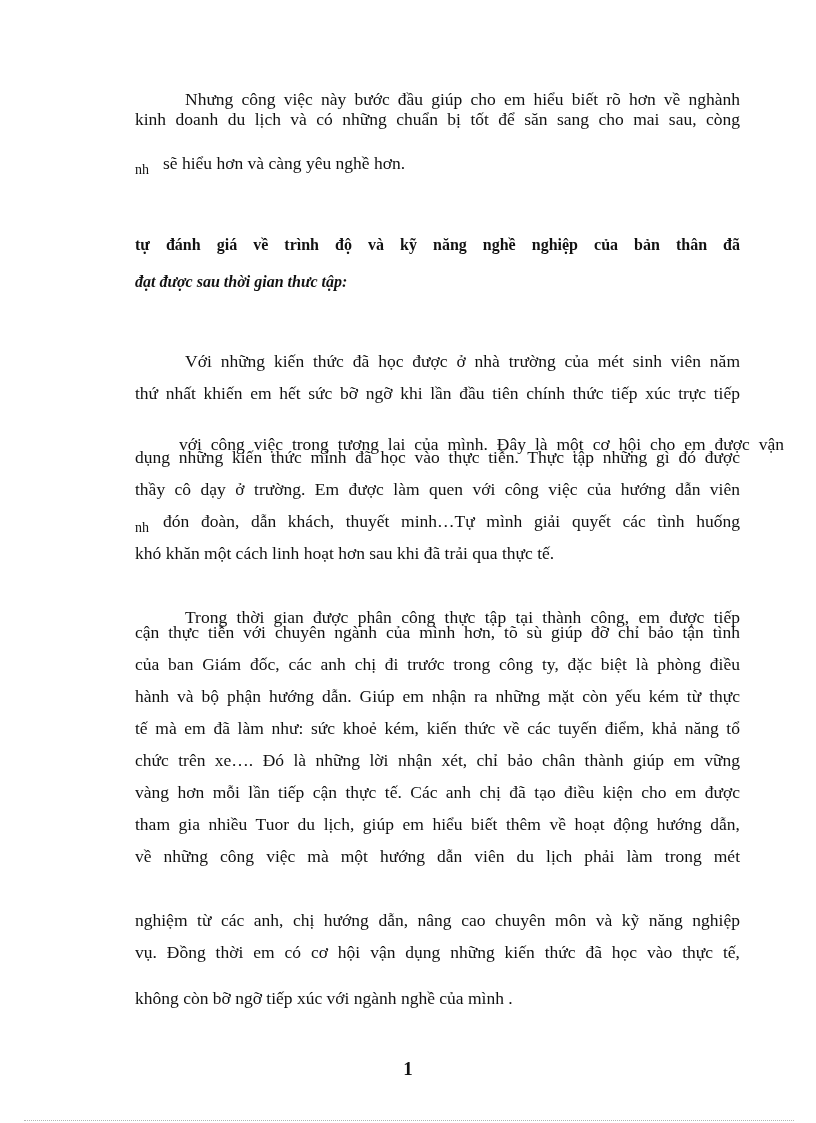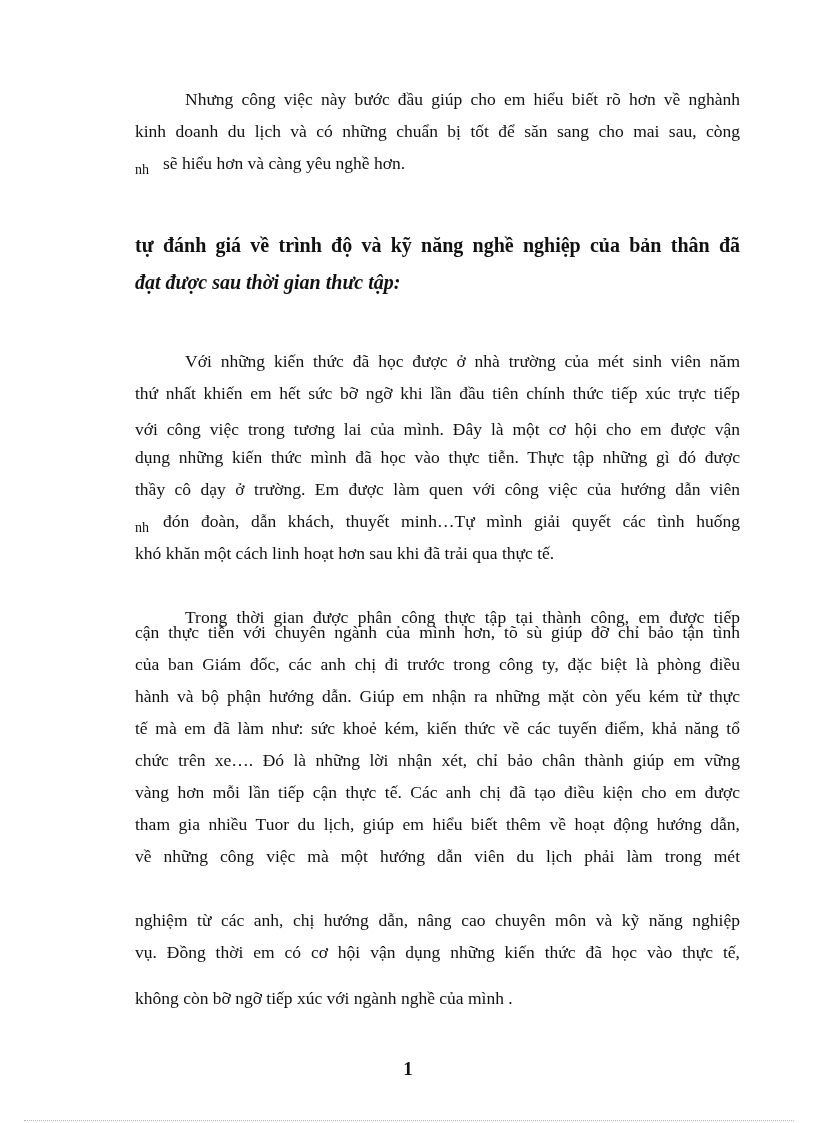--- a/index.html
+++ b/index.html
@@ -36,21 +36,21 @@
     }
     .line.indent {
       left: 185px;
       width: 555px;
     }
     .heading {
       position: absolute;
       left: 135px;
       width: 605px;
       font-weight: bold;
-      font-size: 20px;
+      font-size: 16px;
       line-height: 24px;
       white-space: nowrap;
       text-align: justify;
       text-align-last: justify;
     }
     .heading.last { text-align-last: left; }
     .sub {
       font-size: 14px;
       position: relative;
       top: 5px;
@@ -78,29 +78,29 @@
       border-top: 1px dotted #b5b5b5;
       height: 0;
     }
   </style>
 </head>
 <body>
 
 <div class="page">
 
   <div class="line indent" style="top:88px;">Nhưng công việc này bước đầu giúp cho em hiểu biết rõ hơn về nghành</div>
-  <div class="line" style="top:120px;">kinh  doanh du lịch và có những  chuẩn bị tốt để săn sang cho mai sau, còng</div>
+  <div class="line" style="top:108px;">kinh  doanh du lịch và có những  chuẩn bị tốt để săn sang cho mai sau, còng</div>
   <div class="line last" style="top:152px;"><span class="sub">nh</span><span>sẽ hiểu hơn và càng yêu nghề hơn.</span></div>
 
   <div class="heading" style="top:233px;">tự đánh giá về trình  độ và kỹ năng nghề nghiệp của bản thân đã</div>
   <div class="heading last" style="top:270px;font-style:italic;">đạt được sau thời gian thưc tập:</div>
 
   <div class="line indent" style="top:350px;">Với những kiến thức đã học được ở nhà trường của mét sinh viên năm</div>
   <div class="line" style="top:382px;">thứ nhất khiến em hết sức bỡ ngỡ khi lần đầu tiên chính thức tiếp xúc trực tiếp</div>
-  <div class="line" style="top:418px;">với công việc trong tương lai của mình. Đây là một cơ hội cho em được vận</div>
+  <div class="line" style="top:433px;margin-left:44px;">với công việc trong tương lai của mình. Đây là một cơ hội cho em được vận</div>
   <div class="line" style="top:446px;">dụng những kiến thức mình đã học vào thực tiễn. Thực tập những gì đó được</div>
   <div class="line" style="top:478px;">thầy cô dạy ở trường. Em được làm quen với công việc của hướng dẫn viên</div>
   <div class="line" style="top:510px;"><span class="sub">nh</span><span>đón đoàn, dẫn khách, thuyết minh…Tự mình giải quyết các tình huống</span></div>
   <div class="line last" style="top:542px;">khó khăn một cách linh hoạt hơn sau khi đã trải qua thực tế.</div>
 
   <div class="line indent" style="top:606px;">Trong thời gian được phân công thực tập tại thành công, em được tiếp</div>
   <div class="line" style="top:621px;">cận thực tiễn với chuyên ngành của mình hơn, tõ sù giúp đỡ chỉ bảo tận tình</div>
   <div class="line" style="top:653px;">của ban Giám đốc, các anh chị đi trước trong công ty, đặc biệt là phòng điều</div>
   <div class="line" style="top:685px;">hành và bộ phận hướng dẫn. Giúp em nhận ra những mặt còn yếu kém từ thực</div>
   <div class="line" style="top:717px;">tế mà em đã làm như: sức khoẻ kém, kiến thức về các tuyến điểm, khả năng tổ</div>

